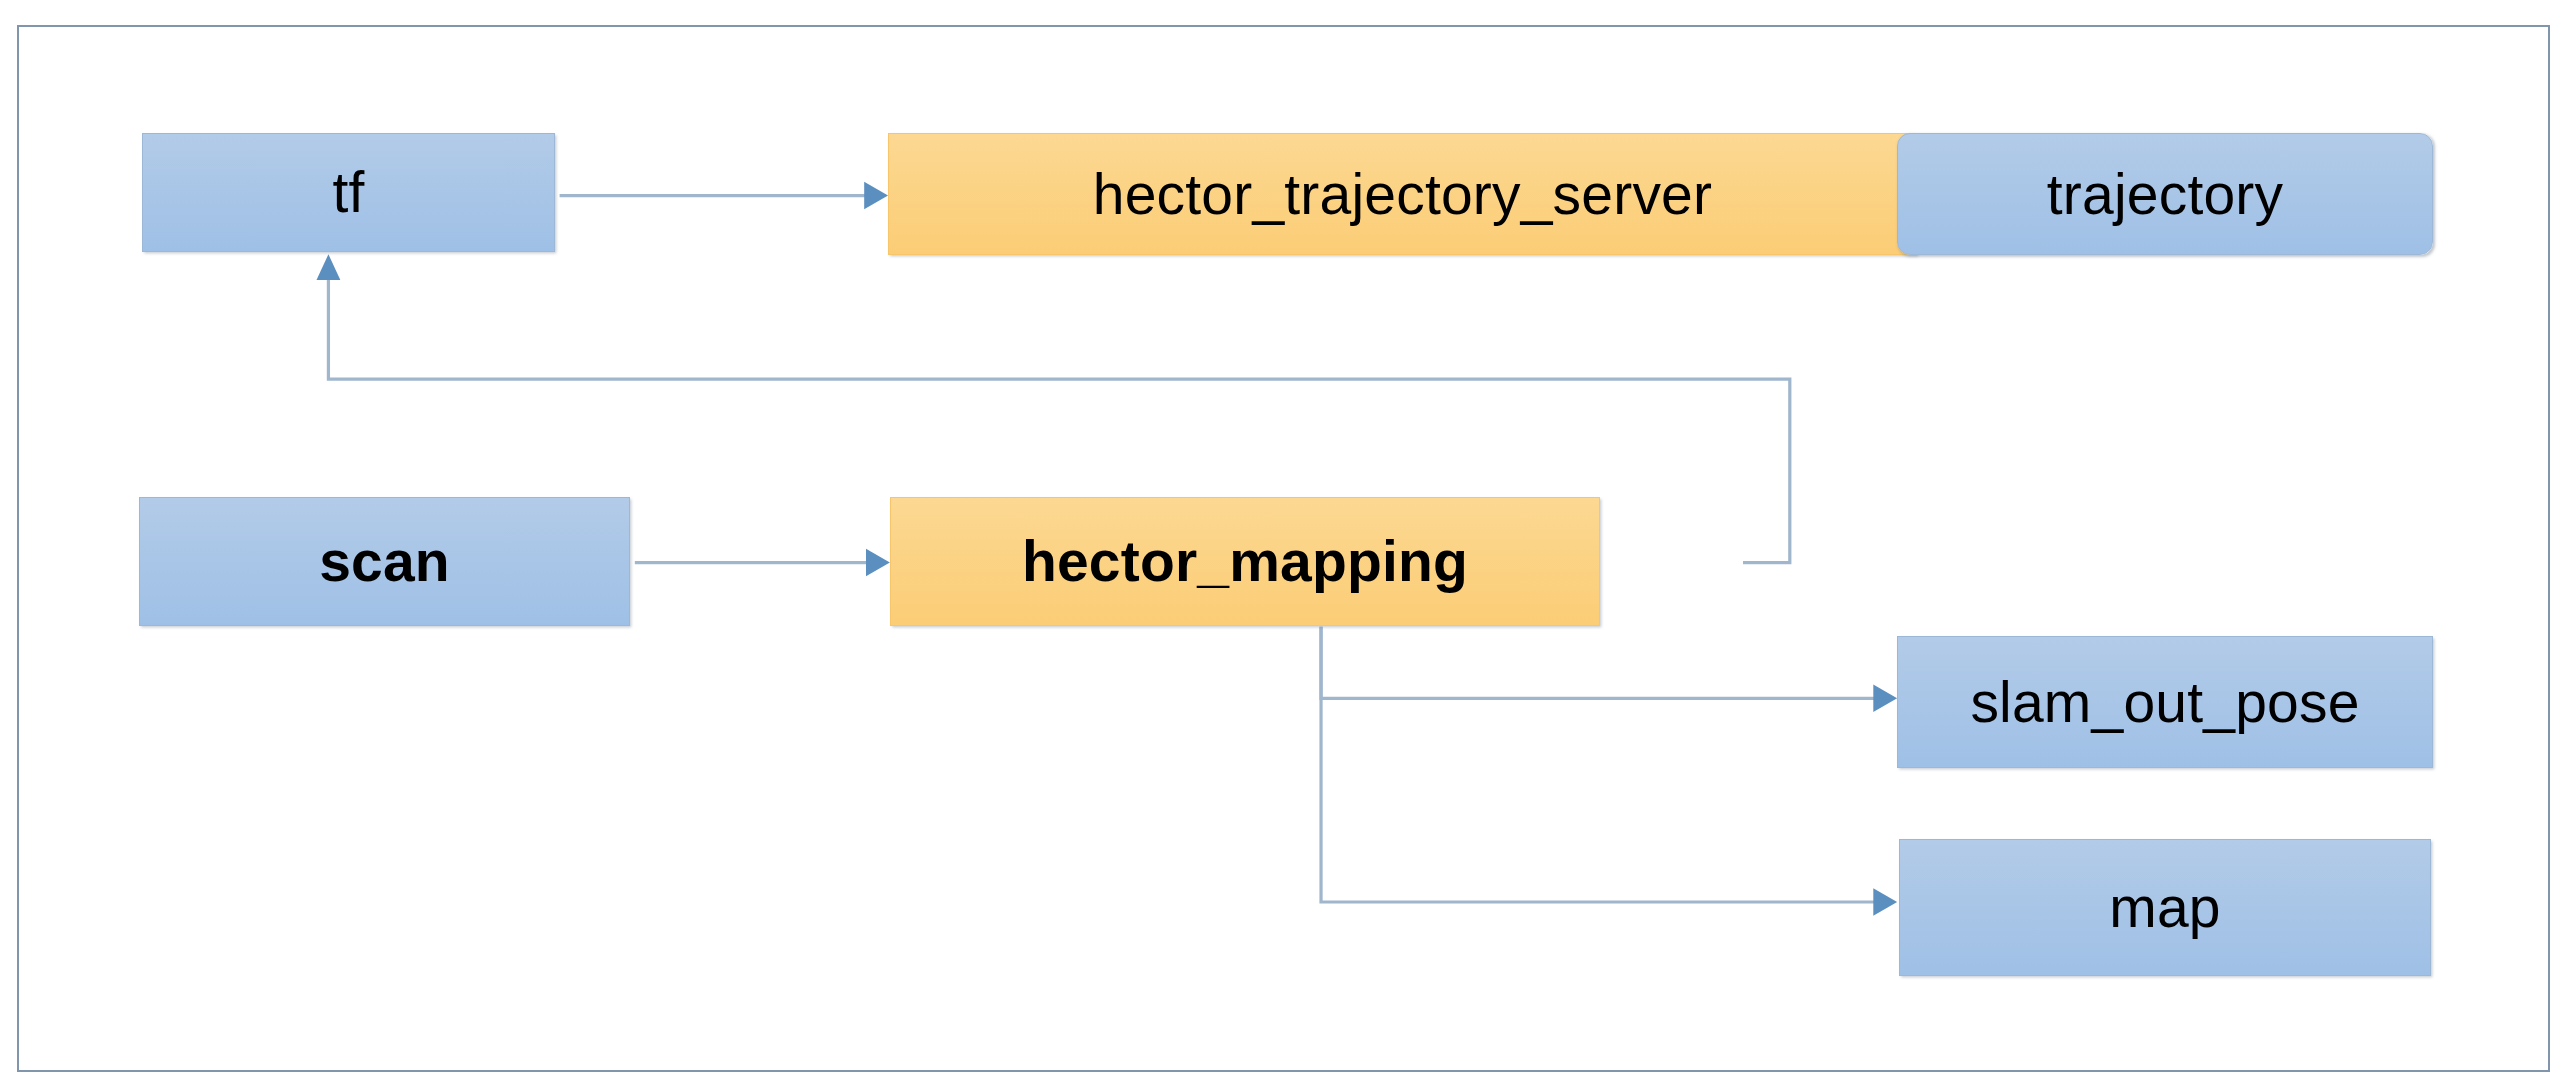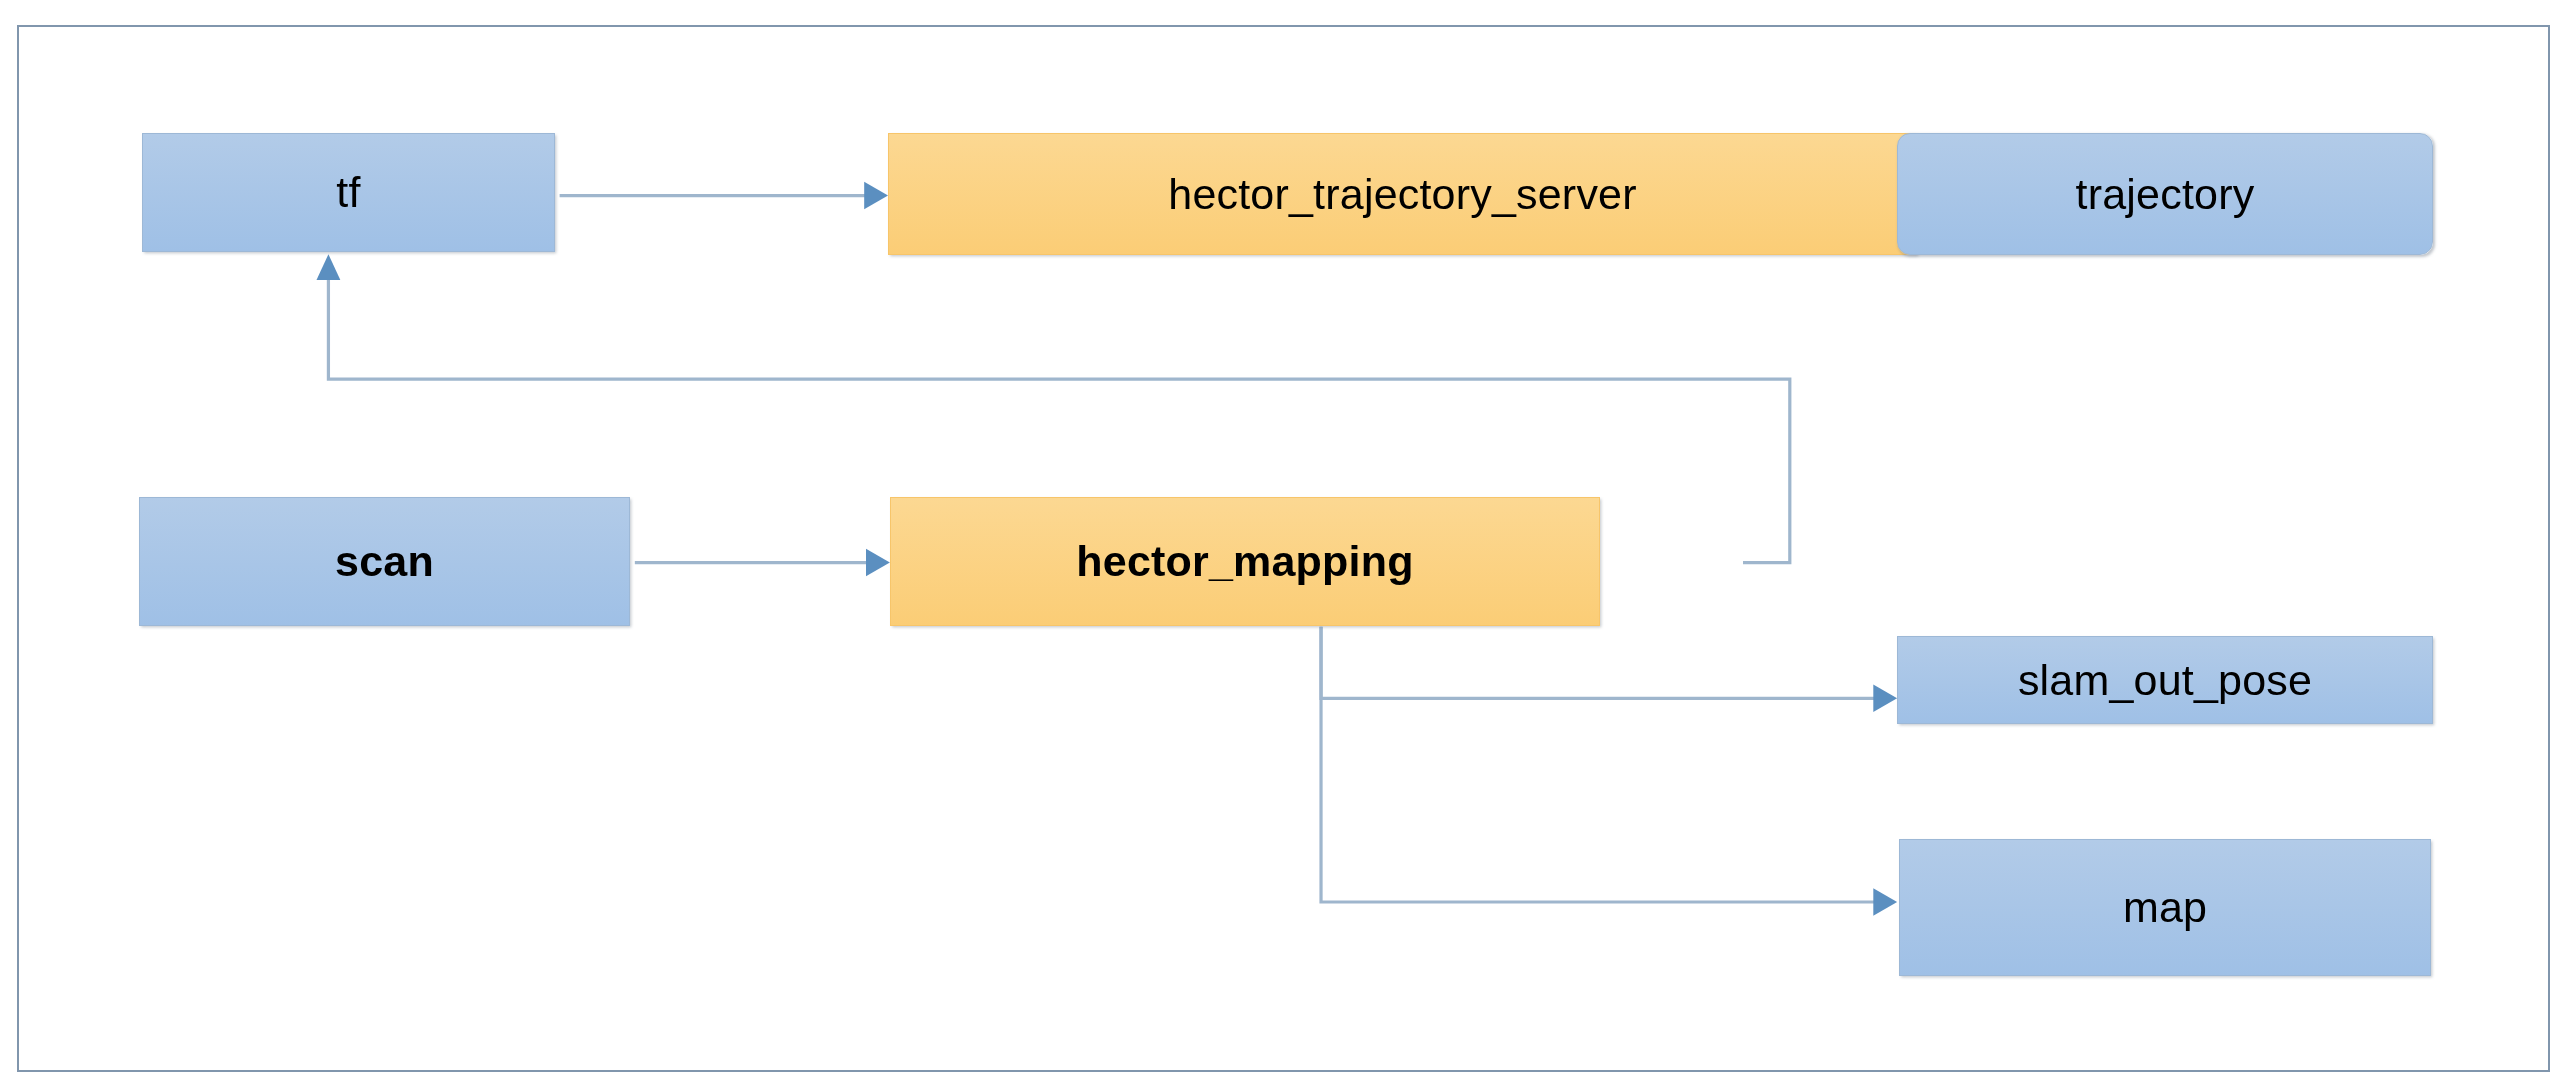--- a/index.html
+++ b/index.html
@@ -27,21 +27,21 @@
     box-sizing: border-box;
     background: #ffffff;
   }
   .node {
     position: absolute;
     box-sizing: border-box;
     display: flex;
     align-items: center;
     justify-content: center;
     color: #000000;
-    font-size: 43px;
+    font-size: 57px;
     line-height: 1;
     letter-spacing: 0.2px;
     white-space: nowrap;
     font-family: "Liberation Sans", sans-serif;
     box-shadow: 1.8px 1.8px 2.8px rgba(120,130,145,0.45);
   }
   .node-topic {
     background: linear-gradient(180deg, #b2cbe8 0%, #9fc0e6 100%);
     border: 0.9px solid #9db8d6;
   }
@@ -108,21 +108,21 @@
       </div>
       <div class="node node-topic" style="left: 1897px; top: 133px; width: 536px; height: 122px; border-radius: 13px;">
         <span>trajectory</span>
       </div>
       <div class="node node-topic" style="left: 139px; top: 497px; width: 491px; height: 129px; font-weight: bold;">
         <span>scan</span>
       </div>
       <div class="node node-process" style="left: 890px; top: 497px; width: 710px; height: 129px; font-weight: bold;">
         <span>hector_mapping</span>
       </div>
-      <div class="node node-topic" style="left: 1897px; top: 636px; width: 536px; height: 88px;">
+      <div class="node node-topic" style="left: 1897px; top: 636px; width: 536px; height: 132px;">
         <span>slam_out_pose</span>
       </div>
       <div class="node node-topic" style="left: 1899px; top: 839px; width: 532px; height: 137px;">
         <span>map</span>
       </div>
     </div>
 </div>
 
 
 </body></html>

